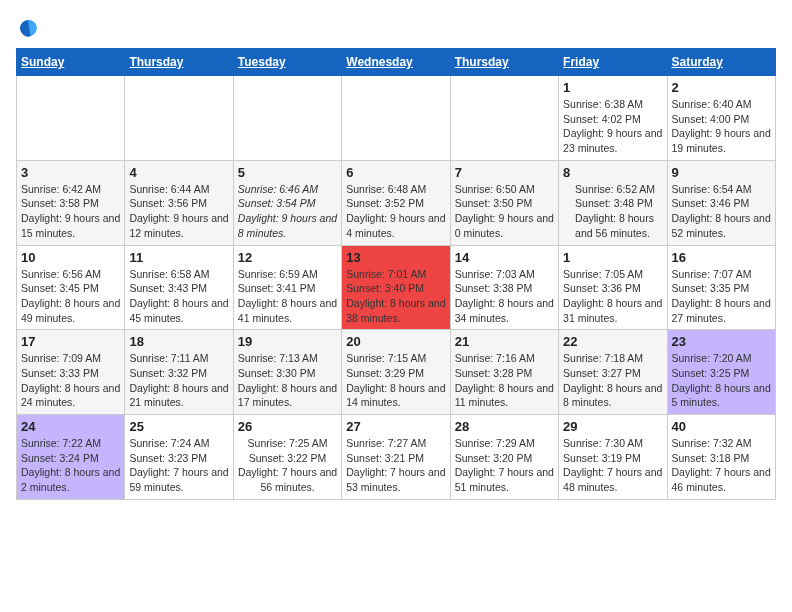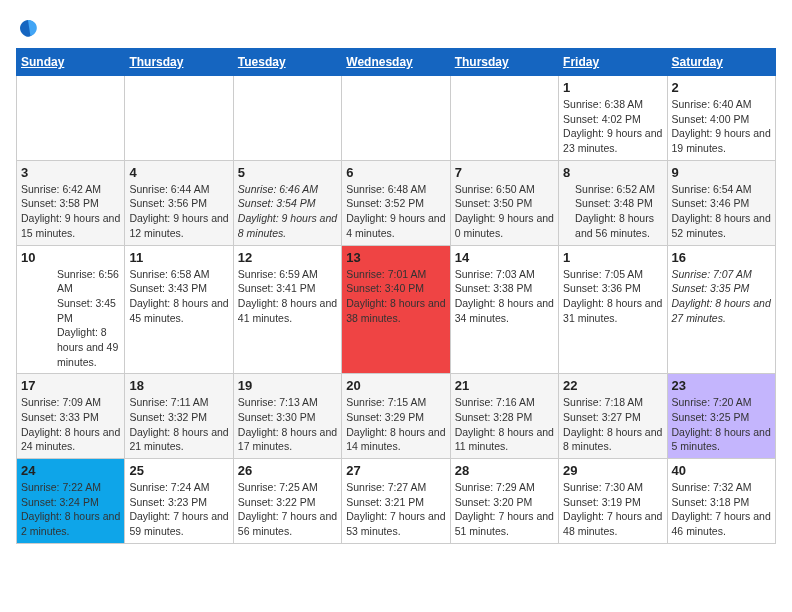--- a/index.html
+++ b/index.html
@@ -181,21 +181,21 @@
         <td style="background: rgb(245, 245, 245);">
           <span class="day-number">9</span>
           <div class="day-detail" style="white-space: pre-line;">Sunrise: 6:54 AM
 Sunset: 3:46 PM
 Daylight: 8 hours and 52 minutes.</div>
         </td>
       </tr>
       <tr>
         <td style="background: rgb(255, 255, 255);">
           <span class="day-number">10</span>
-          <div class="day-detail" style="white-space: pre-line; margin-left: 36px;">Sunrise: 6:56 AM
+          <div class="day-detail" style="white-space: pre-line;">Sunrise: 6:56 AM
 Sunset: 3:45 PM
 Daylight: 8 hours and 49 minutes.</div>
         </td>
         <td style="background: rgb(255, 255, 255);">
           <span class="day-number">11</span>
           <div class="day-detail" style="white-space: pre-line;">Sunrise: 6:58 AM
 Sunset: 3:43 PM
 Daylight: 8 hours and 45 minutes.</div>
         </td>
         <td style="background: rgb(255, 255, 255);">
@@ -217,21 +217,21 @@
 Daylight: 8 hours and 34 minutes.</div>
         </td>
         <td style="background: rgb(255, 255, 255);">
           <span class="day-number">1</span>
           <div class="day-detail" style="white-space: pre-line;">Sunrise: 7:05 AM
 Sunset: 3:36 PM
 Daylight: 8 hours and 31 minutes.</div>
         </td>
         <td style="background: rgb(255, 255, 255);">
           <span class="day-number">16</span>
-          <div class="day-detail" style="white-space: pre-line; font-style: italic;">Sunrise: 7:07 AM
+          <div class="day-detail" style="white-space: pre-line;">Sunrise: 7:07 AM
 Sunset: 3:35 PM
 Daylight: 8 hours and 27 minutes.</div>
         </td>
       </tr>
       <tr>
         <td style="background: rgb(245, 245, 245);">
           <span class="day-number">17</span>
           <div class="day-detail" style="white-space: pre-line;">Sunrise: 7:09 AM
 Sunset: 3:33 PM
 Daylight: 8 hours and 24 minutes.</div>
@@ -267,35 +267,35 @@
 Daylight: 8 hours and 8 minutes.</div>
         </td>
         <td style="background: #c4b5fd;">
           <span class="day-number">23</span>
           <div class="day-detail" style="white-space: pre-line;">Sunrise: 7:20 AM
 Sunset: 3:25 PM
 Daylight: 8 hours and 5 minutes.</div>
         </td>
       </tr>
       <tr>
-        <td style="background: #0ea5e9;">
+        <td style="background: #c4b5fd;">
           <span class="day-number">24</span>
           <div class="day-detail" style="white-space: pre-line;">Sunrise: 7:22 AM
 Sunset: 3:24 PM
 Daylight: 8 hours and 2 minutes.</div>
         </td>
         <td style="background: rgb(255, 255, 255);">
           <span class="day-number">25</span>
           <div class="day-detail" style="white-space: pre-line;">Sunrise: 7:24 AM
 Sunset: 3:23 PM
 Daylight: 7 hours and 59 minutes.</div>
         </td>
         <td style="background: rgb(255, 255, 255);">
           <span class="day-number">26</span>
-          <div class="day-detail" style="white-space: pre-line;">Sunrise: 7:25 AM
+          <div class="day-detail" style="white-space: pre-line; text-align: center;">Sunrise: 7:25 AM
 Sunset: 3:22 PM
 Daylight: 7 hours and 56 minutes.</div>
         </td>
         <td style="background: rgb(255, 255, 255);">
           <span class="day-number">27</span>
           <div class="day-detail" style="white-space: pre-line;">Sunrise: 7:27 AM
 Sunset: 3:21 PM
 Daylight: 7 hours and 53 minutes.</div>
         </td>
         <td style="background: rgb(255, 255, 255);">

